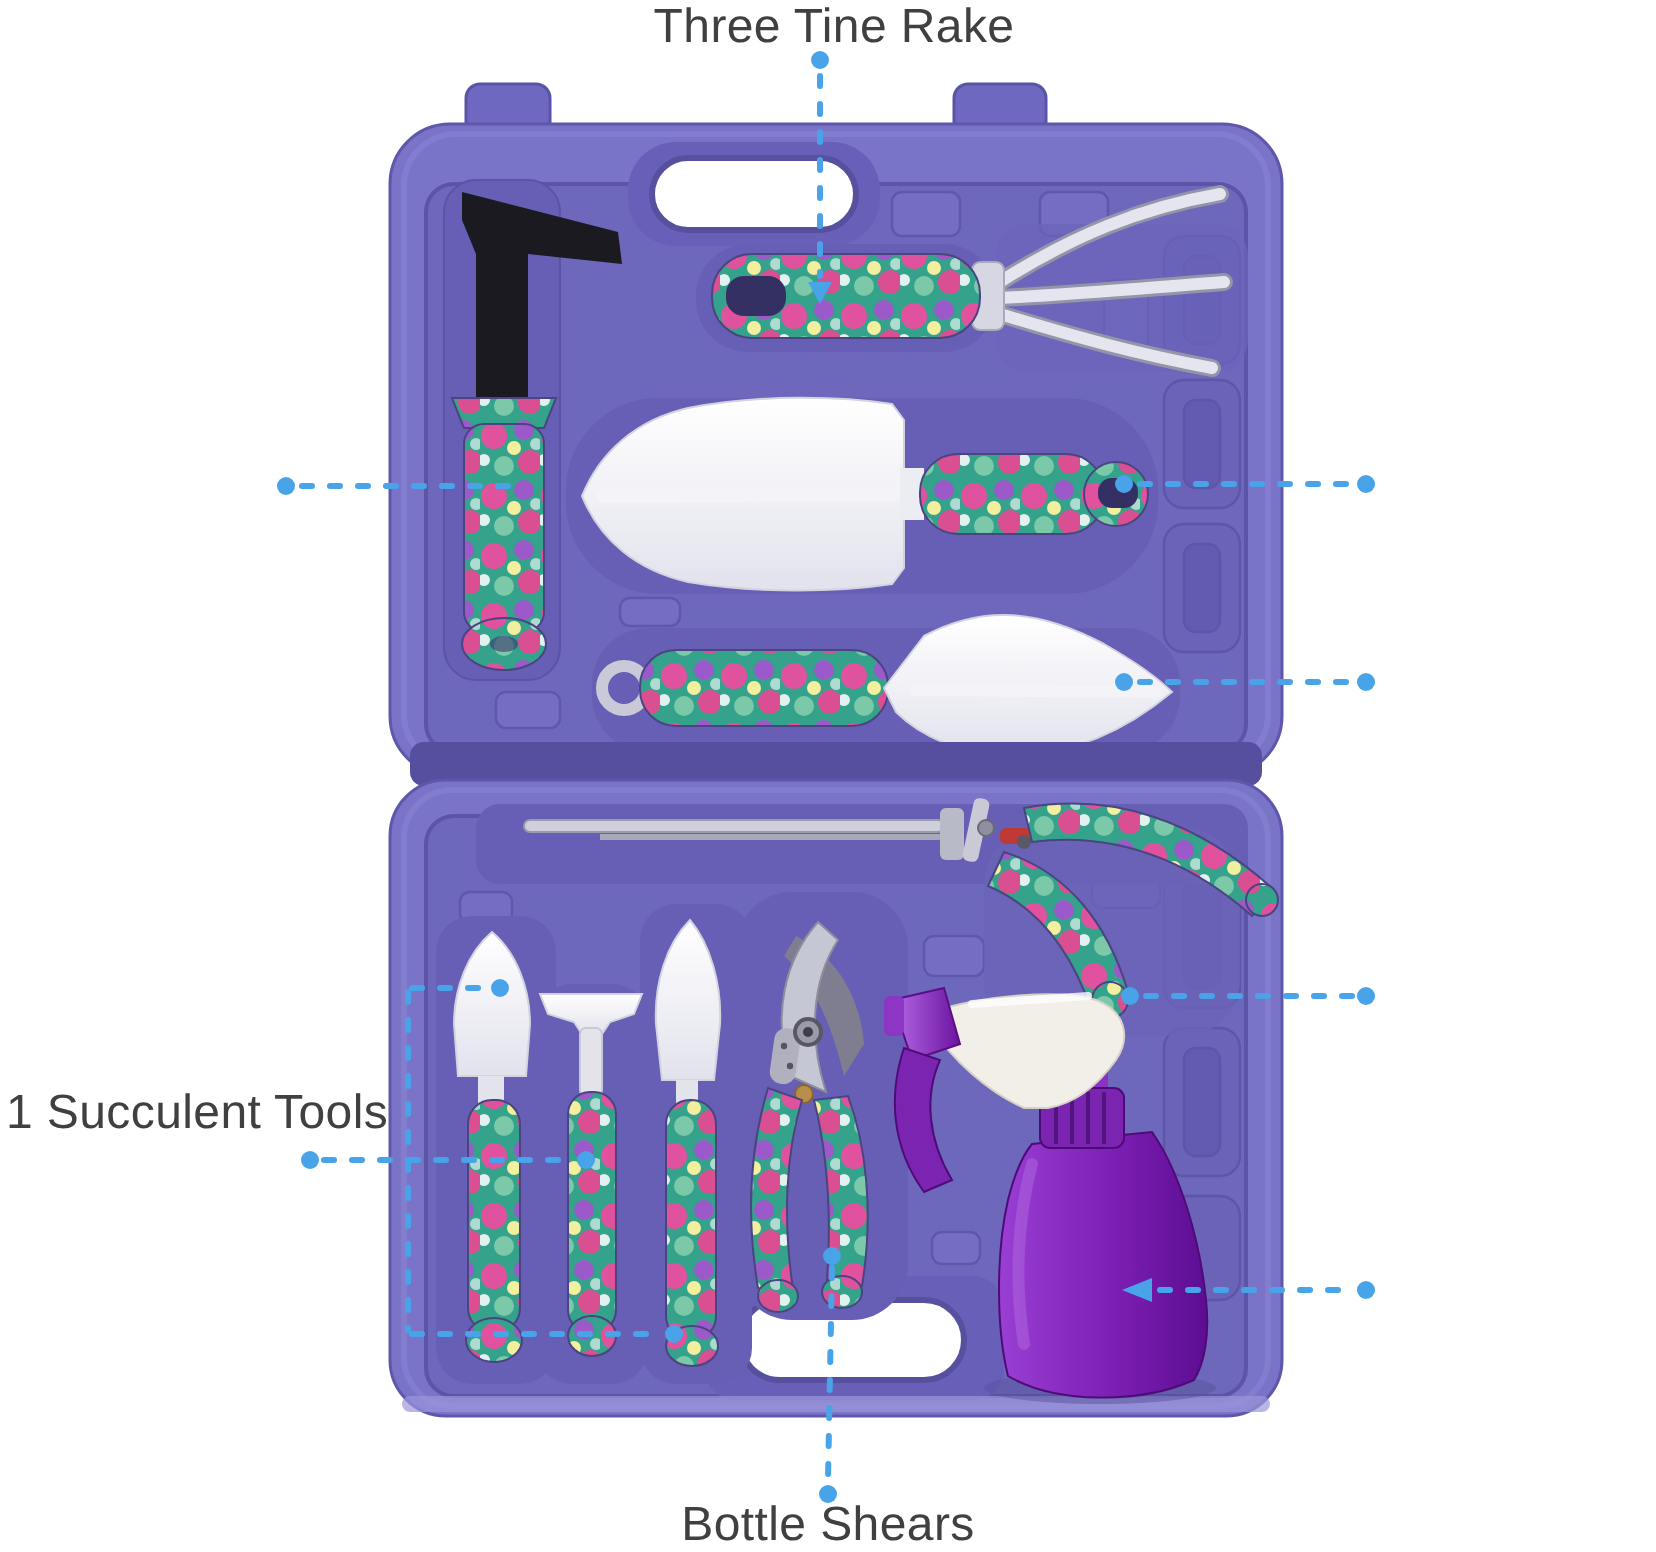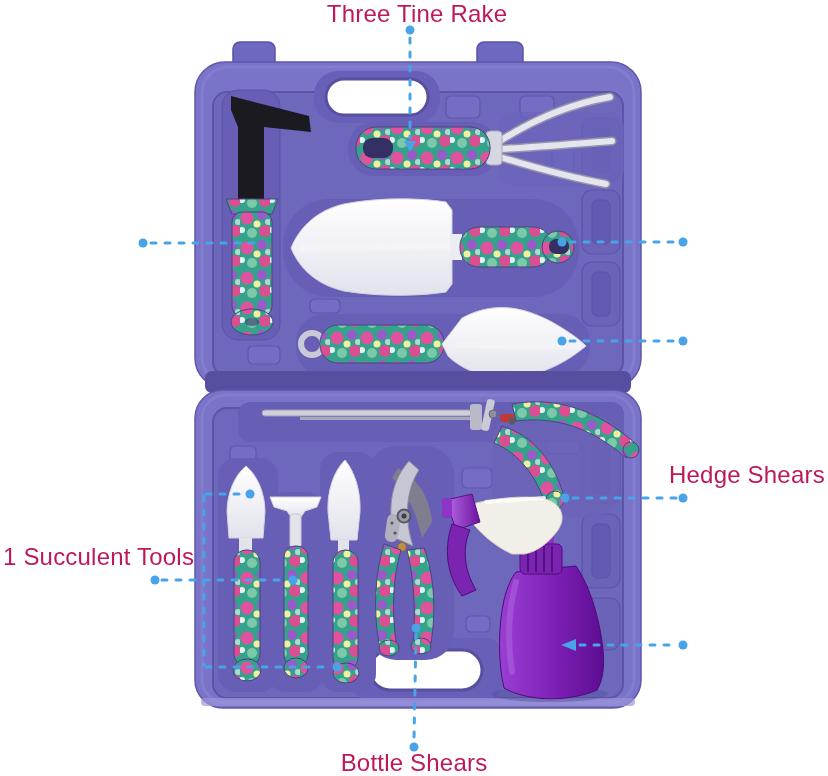--- a/index.html
+++ b/index.html
@@ -1,19 +1,19 @@
 <!DOCTYPE html>
 <html><head>
 <meta charset="utf-8">
 <style>
   html,body{margin:0;padding:0;background:#ffffff;}
   #stage{position:relative;width:828px;height:776px;background:#ffffff;overflow:hidden;
          font-family:"Liberation Sans","DejaVu Sans",sans-serif;}
   #illustration{position:absolute;left:0;top:0;width:828px;height:776px;}
-  .label{position:absolute;font-size:24px;line-height:1.08;font-weight:500;color:#be185d;
+  .label{position:absolute;font-size:24px;line-height:1.08;font-weight:500;color:#404040;
          letter-spacing:0.2px;white-space:nowrap;}
   .center{transform:translateX(-50%);}
 </style>
 </head>
 <body>
 
 <div id="stage">
 
 <svg id="illustration" viewBox="0 0 828 776">
   <defs>
@@ -257,17 +257,16 @@
     <circle cx="416" cy="628" r="4.5"></circle>
         <circle cx="414" cy="747" r="4.5"></circle>
     <circle cx="155" cy="580" r="4.5"></circle>
         <circle cx="293" cy="580" r="4.5"></circle>
     <circle cx="250" cy="494" r="4.5"></circle>
         <circle cx="337" cy="667" r="4.5"></circle>
   </g>
 </svg>
 
   <div class="label center" style="left:417px;top:1px">Three Tine Rake</div>
-  <div class="label" style="left:669px;top:462px">Hedge Shears</div>
   <div class="label" style="left:3px;top:544px">1 Succulent Tools</div>
   <div class="label center" style="left:414px;top:750px">Bottle Shears</div>
 
 </div>
 
 </body></html>

